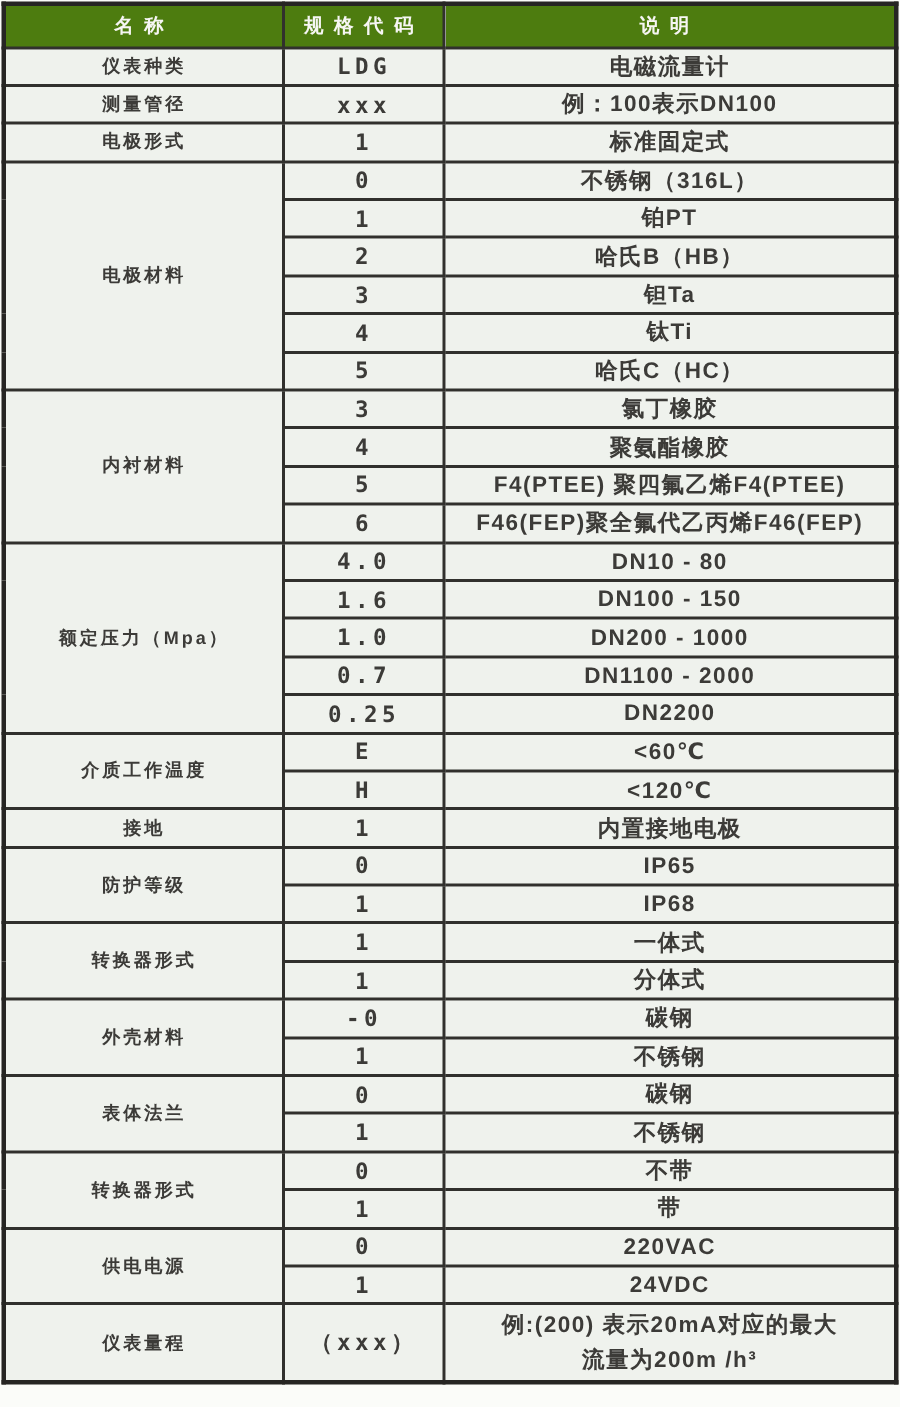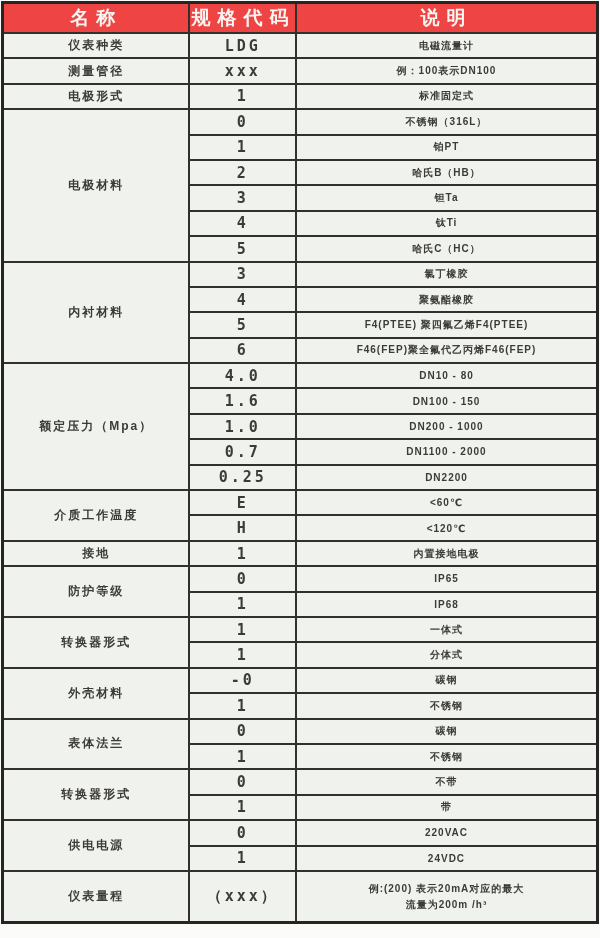--- a/index.html
+++ b/index.html
@@ -28,23 +28,23 @@
     text-align: center;
     vertical-align: middle;
     overflow: hidden;
     white-space: nowrap;
   }
   col.c-name { width: 186px; }
   col.c-code { width: 106px; }
   col.c-desc { width: 300px; }
   thead tr { height: 29px; }
   th {
-    background: #ef4444;
+    background: #4d7c0f;
     color: #f6f6f3;
-    font-size: 19px;
+    font-size: 13px;
     font-weight: bold;
     letter-spacing: 7px;
   }
   tbody tr { height: 25.4px; }
   tbody tr.tall { height: 52px; }
   td {
     background: #eff2ed;
     color: #3c3b38;
     font-weight: bold;
     font-size: 15px;
@@ -52,21 +52,21 @@
   td.name {
     font-size: 12px;
     letter-spacing: 2px;
   }
   td.code {
     font-family: "DejaVu Sans Mono", monospace;
     font-size: 15px;
     letter-spacing: 3px;
   }
   td.desc {
-    font-size: 10px;
+    font-size: 15px;
     letter-spacing: 1px;
   }
   td.desc .line { line-height: 1.55; white-space: nowrap; text-align: center; }
 </style>
 </head>
 <body>
 
 <div class="page">
   <table class="spec-table">
     <colgroup>

